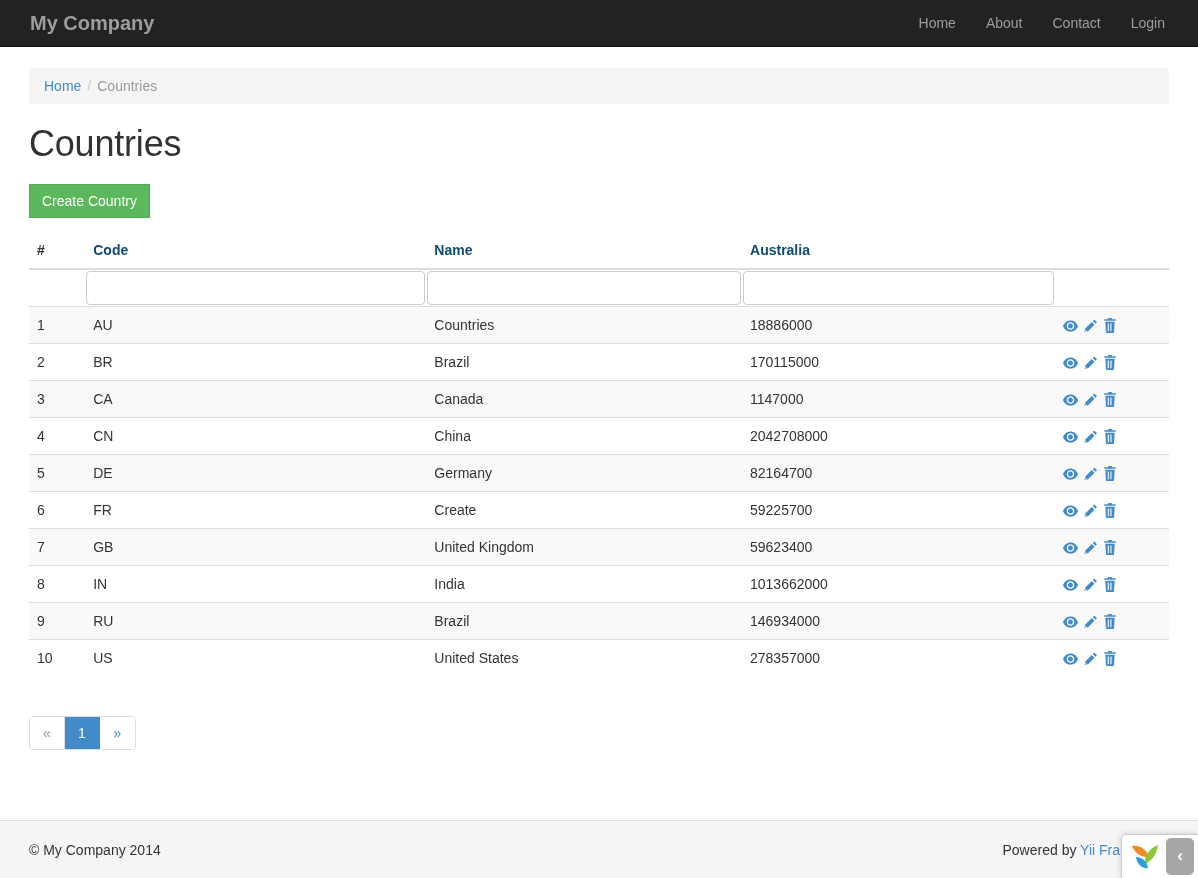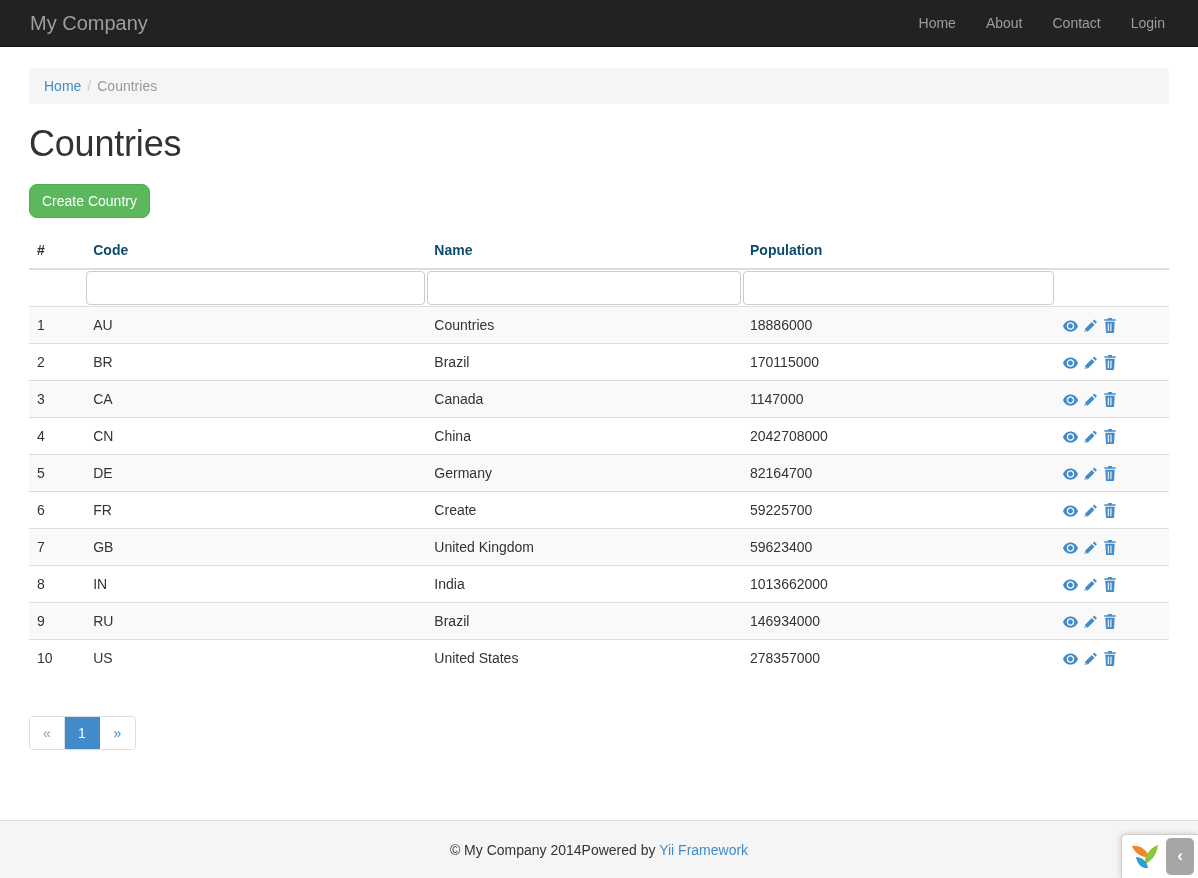--- a/index.html
+++ b/index.html
@@ -25,20 +25,21 @@
     justify-content: space-between;
     padding: 0 0 0 0;
   }
   .navbar-brand {
     color: #9d9d9d;
     font-size: 20px;
     line-height: 20px;
     padding: 0 15px 0 30px;
     text-decoration: none;
     white-space: nowrap;
+    font-weight: bold;
   }
   .navbar-nav { display: flex; list-style: none; margin: 0; padding: 0 18px 0 0; }
   .navbar-nav li a {
     display: block;
     color: #9d9d9d;
     text-decoration: none;
     padding: 14px 15px;
     font-size: 14px;
     line-height: 20px;
   }
@@ -73,21 +74,21 @@
 
   
   .btn-success {
     display: inline-block;
     background: #5cb85c;
     border: 1px solid #4cae4c;
     color: #ffffff;
     padding: 6px 12px;
     font-size: 14px;
     line-height: 1.428571429;
-    border-radius: 8px;
+    border-radius: 0;
     cursor: pointer;
     text-decoration: none;
     font-family: inherit;
   }
   .action-bar { margin-bottom: 14px; }
 
   
   .summary {
     margin: 0 0 5px 0;
     font-size: 14px;
@@ -195,21 +196,21 @@
     position: absolute;
     left: 0; right: 0; bottom: 0;
     height: 58px;
     border-top: 1px solid #dddddd;
     background: #f5f5f5;
   }
   .footer .container {
     height: 100%;
     display: flex;
     align-items: center;
-    justify-content: center;
+    justify-content: space-between;
   }
   .footer p { margin: 0; font-size: 14px; color: #333; }
   .footer a { color: #428bca; text-decoration: none; }
   .footer .powered { position: relative; }
 
   
   .yii-debug-toolbar {
     position: absolute;
     right: 0px;
     bottom: 0px;
@@ -298,21 +299,21 @@
       <thead>
         <tr>
           <th class="col-num">#</th>
           <th>
             <a href="#">Code</a>
           </th>
           <th>
             <a href="#">Name</a>
           </th>
           <th>
-            <a href="#">Population</a>
+            <a href="#">Australia</a>
           </th>
           <th></th>
         </tr>
         <tr class="filters">
           <td></td>
           <td>
             <input class="form-control" type="text" value="" style="">
           </td>
           <td>
             <input class="form-control" type="text" value="" style="">

